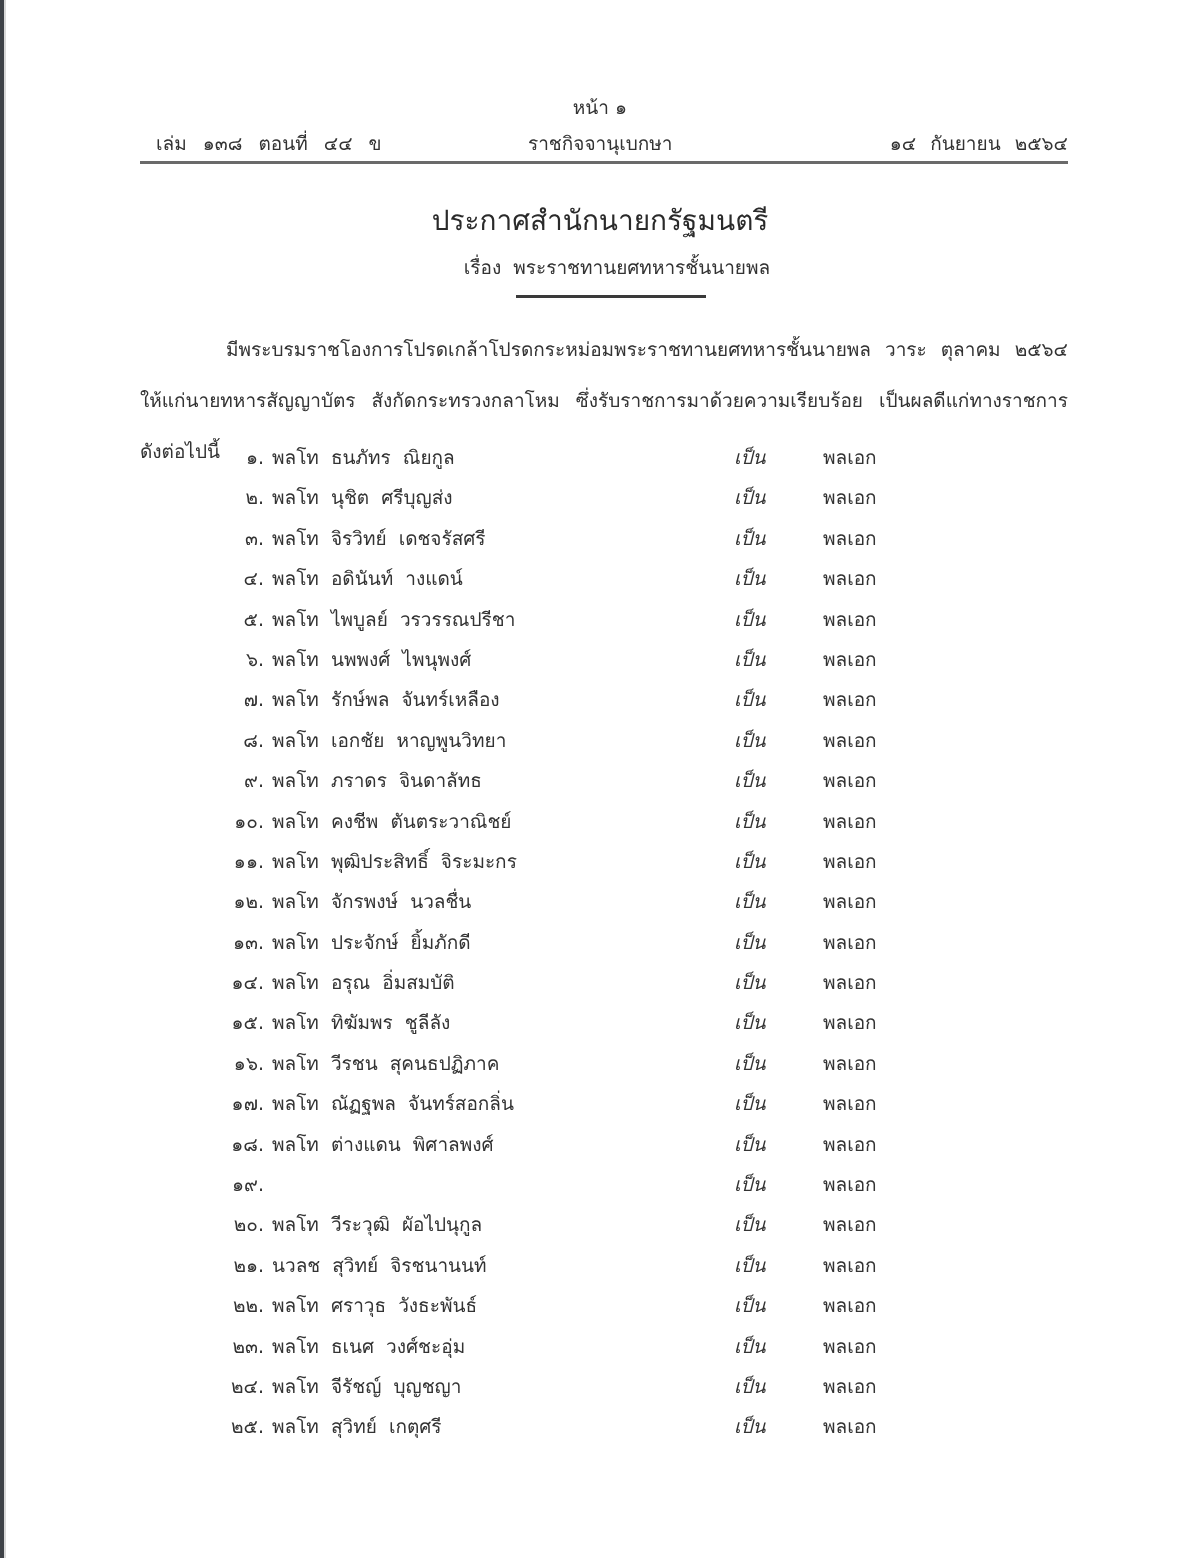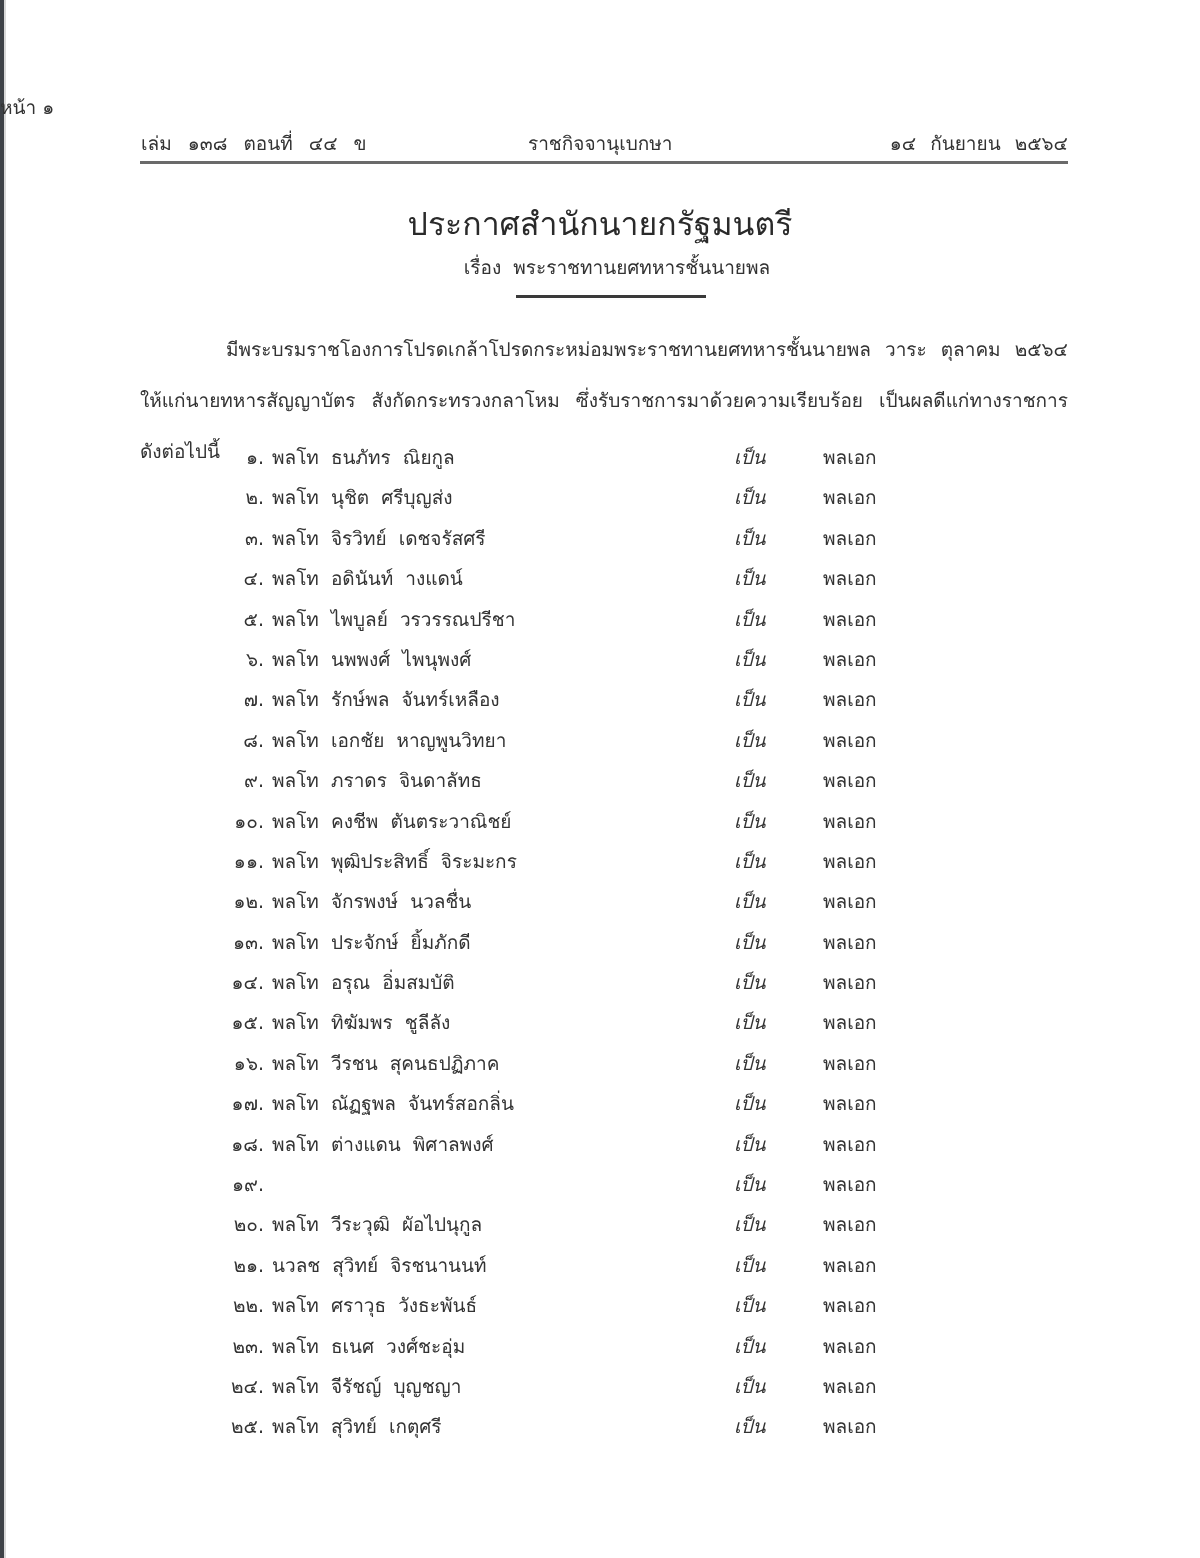--- a/index.html
+++ b/index.html
@@ -30,35 +30,36 @@
     .page {
       position: absolute;
       left: 6px; top: 0;
       width: 1194px; height: 1558px;
       background: #ffffff;
     }
     .header-page-no {
       position: absolute;
       top: 92px;
       left: 0; width: 1200px;
+      text-align: center;
       font-size: 19px;
       color: #333;
     }
     .header-row {
       position: absolute;
       top: 128px;
       left: 140px;
       width: 928px;
       height: 28px;
       font-size: 19px;
       color: #333;
     }
     .header-row .vol {
       position: absolute;
-      left: 1px; top: 0;
+      left: 16px; top: 0;
       word-spacing: 10px;
     }
     .header-row .gazette {
       position: absolute;
       left: 388px; top: 0;
     }
     .header-row .date {
       position: absolute;
       right: 0; top: 0;
       word-spacing: 8px;
@@ -69,21 +70,21 @@
       left: 140px;
       width: 928px;
       height: 3px;
       background: #6a6a6a;
     }
     .title {
       position: absolute;
       top: 198px;
       left: 0; width: 1200px;
       text-align: center;
-      font-size: 32px;
+      font-size: 28px;
       color: #2a2a2a;
     }
     .subject {
       position: absolute;
       top: 252px;
       left: 17px; width: 1200px;
       text-align: center;
       font-size: 19px;
       color: #333;
       word-spacing: 6px;

